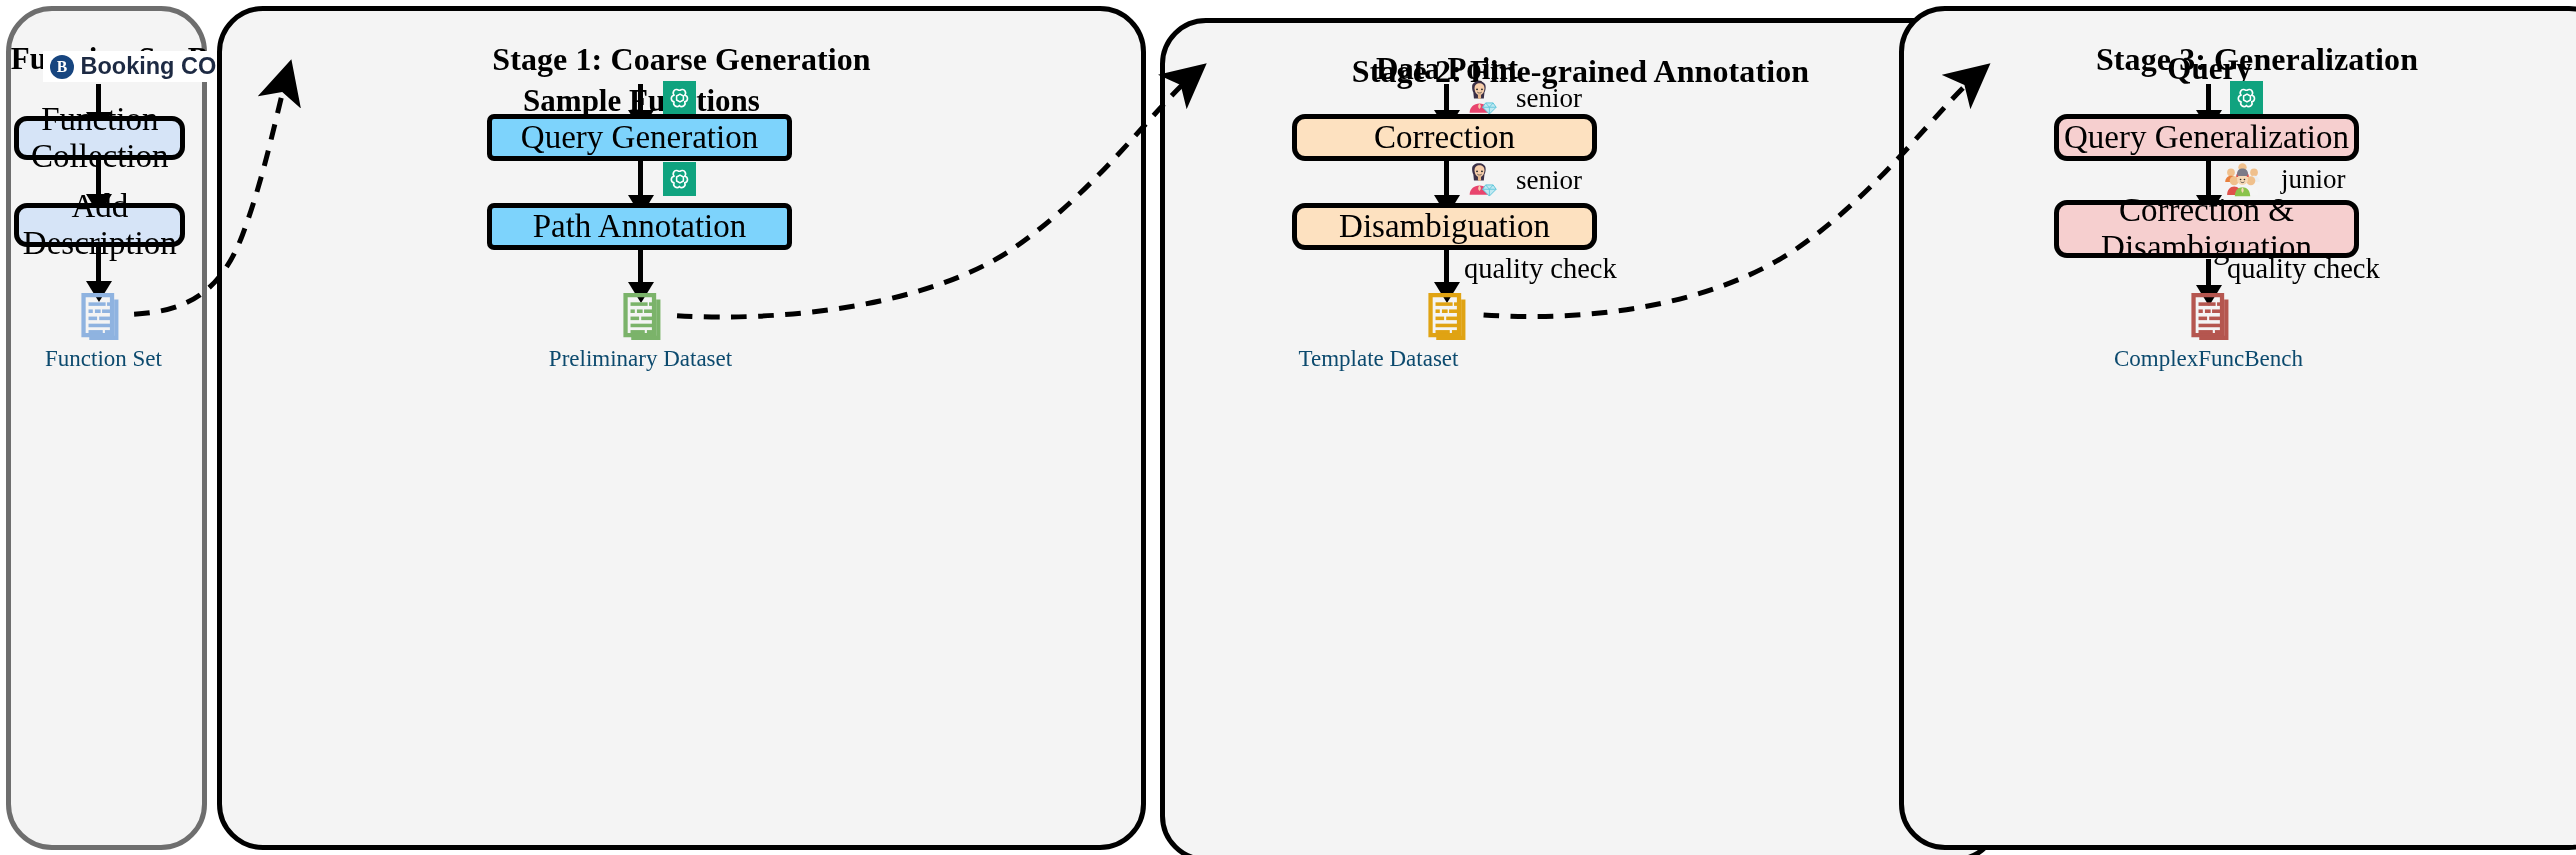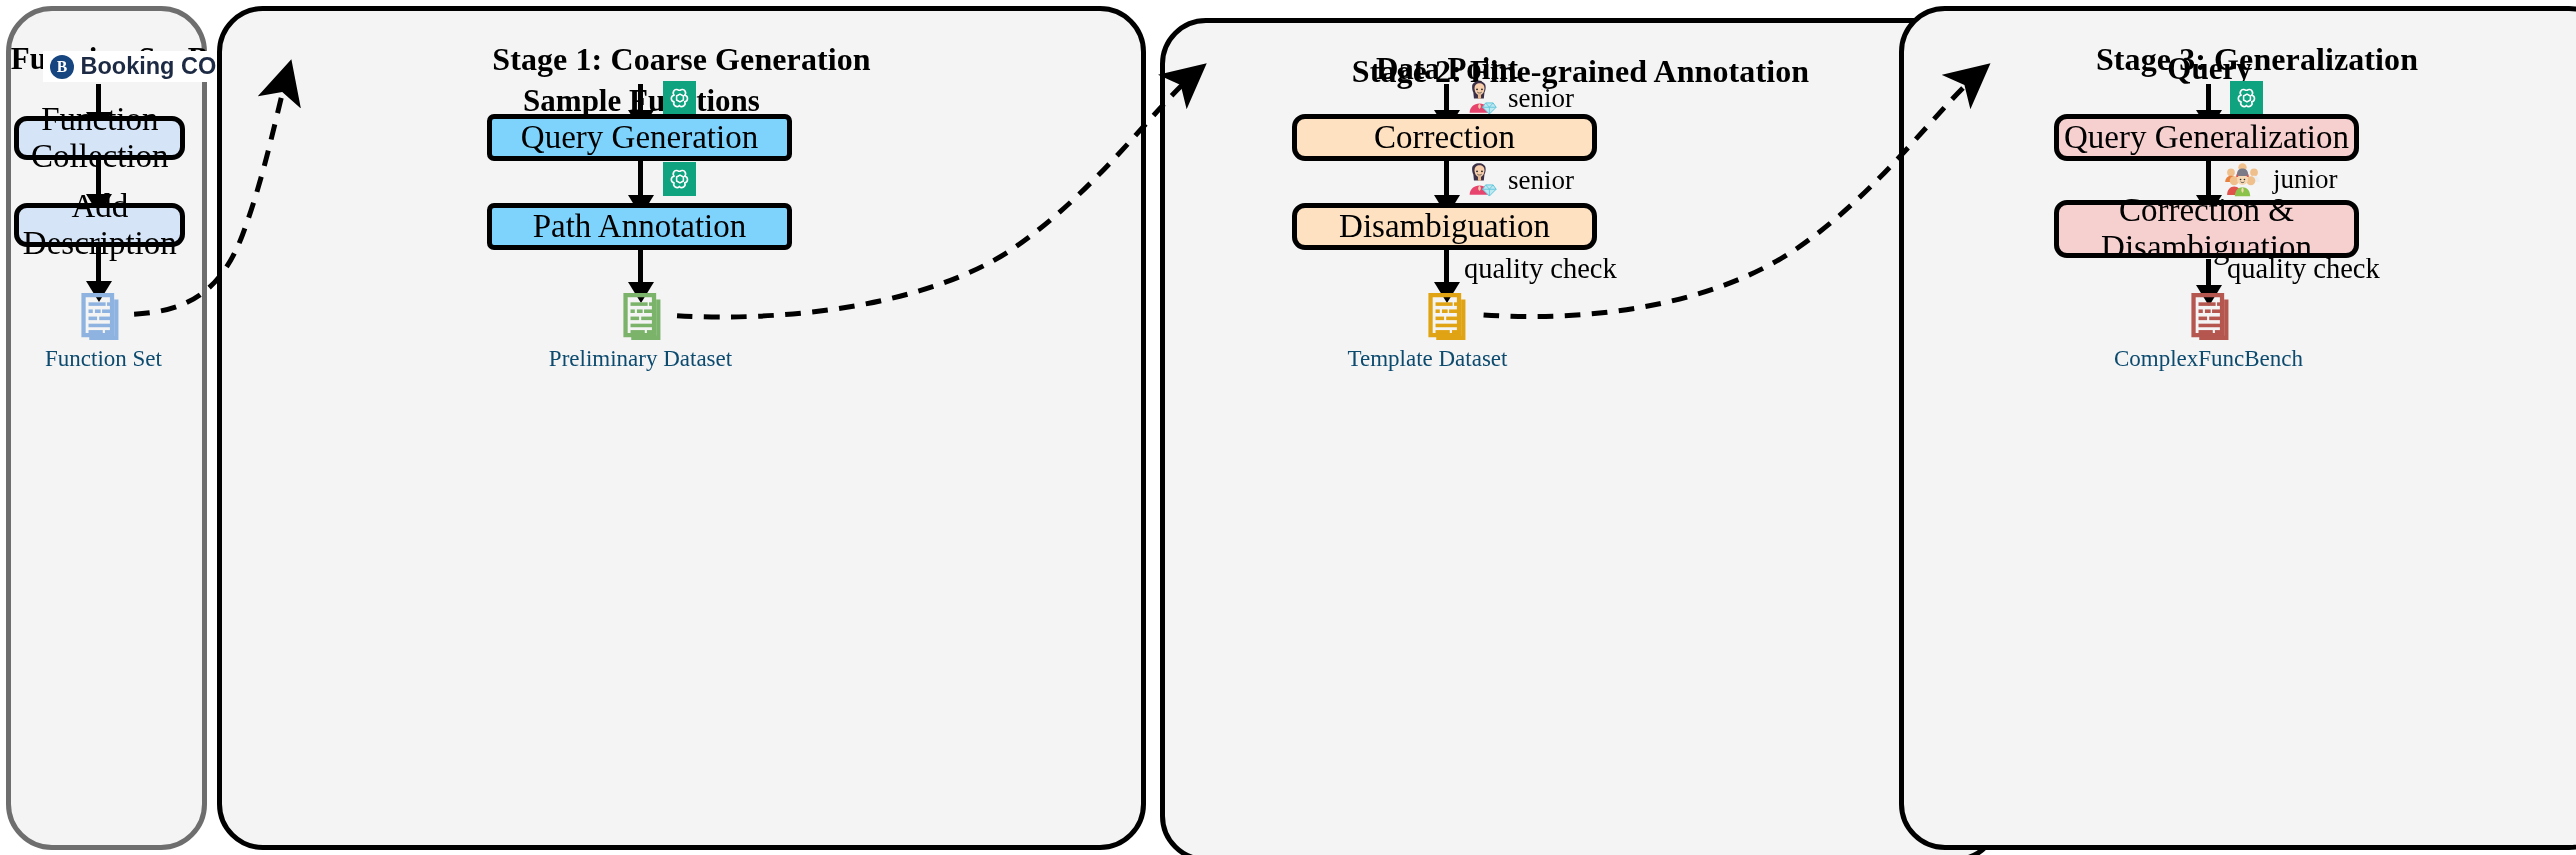--- a/index.html
+++ b/index.html
@@ -51,21 +51,21 @@
        color:#fff;font-size:15.7px;font-weight:bold;display:flex;
        align-items:center;justify-content:center;font-family:"Liberation Serif",serif;}
   .booking .btxt{font-family:"Liberation Sans","DejaVu Sans",sans-serif;
        font-weight:bold;font-size:23.5px;color:#1d2a43;white-space:nowrap;}
 
   
   .gpt{position:absolute;width:33px;height:34px;background:#10a37f;
        display:flex;align-items:center;justify-content:center;}
 
   
-  .person{position:absolute;display:flex;align-items:center;gap:10px;}
+  .person{position:absolute;display:flex;align-items:center;gap:18px;}
   .person .ptxt{font-size:27px;color:#000;white-space:nowrap;}
 
   
   .docicon{position:absolute;}
 
   svg{display:block;}
 </style>
 </head>
 <body>
 
@@ -228,21 +228,21 @@
     <rect x="28" y="34" width="8" height="5" fill="#e0a313"></rect>
     <rect x="38" y="34" width="12" height="5" fill="#e0a313"></rect>
     <rect x="19" y="44" width="12" height="5" fill="#e0a313"></rect>
     <rect x="34" y="44" width="16" height="5" fill="#e0a313"></rect>
     <rect x="19" y="54" width="31" height="5" fill="#e0a313"></rect>
     <rect x="19" y="63" width="20" height="5" fill="#e0a313"></rect>
     <rect x="42" y="63" width="8" height="5" fill="#e0a313"></rect>
   </svg>
 </div>
 
-<div class="caption" style="left:1285px;top:346px;width:285px;">Template Dataset</div>
+<div class="caption" style="left:1236px;top:346px;width:285px;">Template Dataset</div>
 
 <div class="panel black" id="panel-4">
   <div class="panel-title">Stage 3:   Generalization</div>
 </div>
 
 <div class="hlabel" style="left:2138px;top:51px;width:143px;">Query</div>
 
 <div class="varrow" style="left:2206px;top:84px;height:28.5px;"></div>
 
 <div class="gpt" style="left:2230px;top:81px;">

